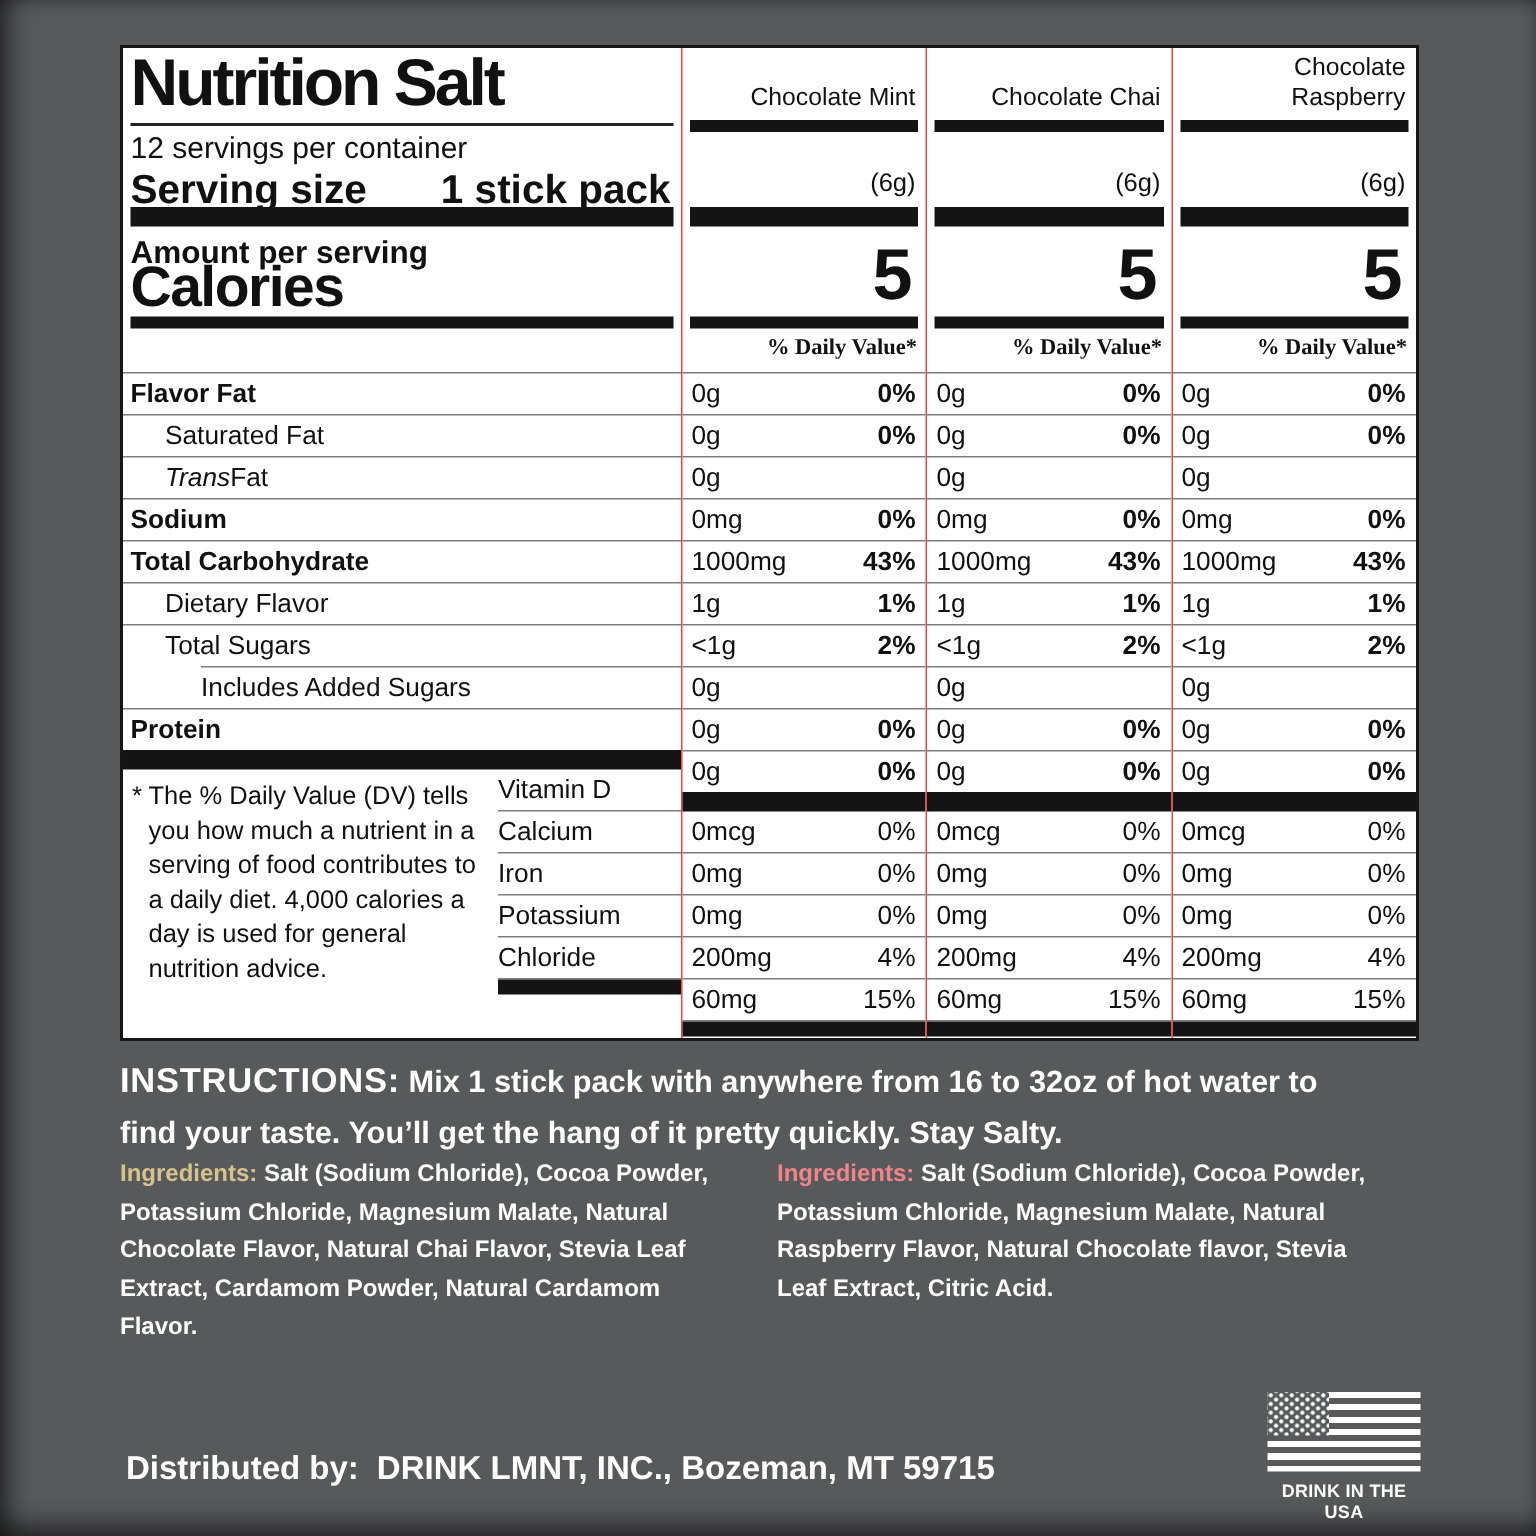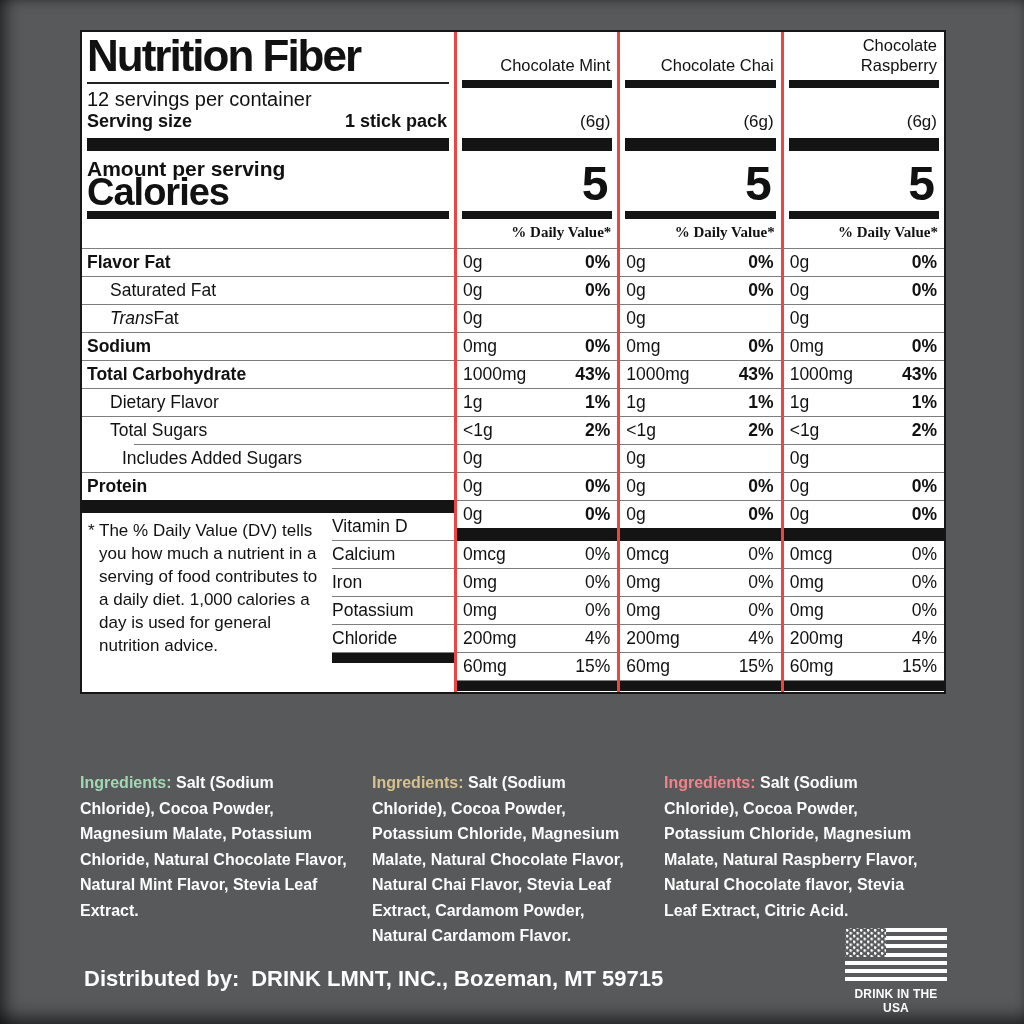--- a/index.html
+++ b/index.html
@@ -15,31 +15,31 @@
     box-shadow: inset 16px 0 16px -10px rgba(0,0,0,.55),
                 inset 0 -18px 16px -10px rgba(0,0,0,.55),
                 inset 0 10px 12px -9px rgba(0,0,0,.35),
                 inset -8px 0 10px -8px rgba(0,0,0,.2);
   }
 
   
   .panel { position:absolute; left:80px; top:30px; width:866px; height:664px;
            background:#fff; border:2px solid #161616; display:flex; }
   .labelcol { width:372px; flex:none; display:flex; flex-direction:column; }
-  .fcol { flex:1 1 0; border-left:3px solid #ef4444; display:flex; flex-direction:column; }
+  .fcol { flex:1 1 0; border-left:1px solid #ef4444; display:flex; flex-direction:column; }
 
   .head { position:relative; height:216px; flex:none; }
 
   
   .nf-title { position:absolute; top:1px; left:5px; font-size:44px; font-weight:900;
               letter-spacing:-2px; line-height:46px; }
   .nf-rule { position:absolute; top:50px; left:5px; right:5px; height:2px; background:#222; }
   .nf-servings { position:absolute; top:56px; left:5px; font-size:20px; }
   .nf-ss { position:absolute; top:79px; left:5px; right:7px; display:flex;
-           justify-content:space-between; font-size:18px; font-weight:bold; }
+           justify-content:space-between; font-size:27px; font-weight:bold; }
   .bar-a { position:absolute; top:106px; left:5px; right:5px; height:13px; background:#141414; }
   .nf-aps { position:absolute; top:125px; left:5px; font-size:21px; font-weight:bold; }
   .nf-cal { position:absolute; top:141px; left:5px; font-size:38px; font-weight:900;
             letter-spacing:-1px; line-height:38px; }
   .bar-b { position:absolute; top:179px; left:5px; right:5px; height:8px; background:#141414; }
 
   
   .f-name { position:absolute; top:0; right:7px; height:46px; max-width:128px;
             display:flex; flex-direction:column; justify-content:flex-end;
             text-align:right; font-size:16.5px; line-height:20px; padding-bottom:3px; }
@@ -49,21 +49,21 @@
   .f-cal  { position:absolute; top:127px; right:9px; font-size:48px; font-weight:900; line-height:50px; }
   .f-bar3 { position:absolute; top:179px; left:5px; right:5px; height:8px; background:#141414; }
   .f-dv   { position:absolute; top:192px; right:6px; font-size:15px; font-weight:bold;font-family:Liberation Serif, serif; }
 
   
   .nrow { height:28px; flex:none; border-top:1px solid #7e7e7e; display:flex;
           align-items:center; font-size:17.5px; }
   .labelcol .nrow { padding-left:5px; }
   .nrow.b { font-weight:bold; }
   .nrow.i1 { padding-left:28px; }
-  .nrow.i2 { padding-left:40px; border-top:none;
+  .nrow.i2 { padding-left:52px; border-top:none;
              background:linear-gradient(#7e7e7e,#7e7e7e) no-repeat 52px 0 / calc(100% - 52px) 1px; }
   .nrow.val { justify-content:space-between; padding:0 7px 0 6px; }
   .nrow.val .dv { font-weight:bold; }
   .ital { font-style:italic; }
 
   .thickbar { height:13px; flex:none; background:#141414; }
   .finalbar { height:10px; flex:none; background:#141414; }
 
   
   .vitsection { display:flex; height:150px; flex:none; }
@@ -101,21 +101,21 @@
 </style>
 </head>
 <body>
 
 <div class="stage">
 
   <div class="panel">
 
     <div class="labelcol">
       <div class="head">
-        <div class="nf-title">Nutrition Fiber</div>
+        <div class="nf-title">Nutrition Salt</div>
         <div class="nf-rule"></div>
         <div class="nf-servings">12 servings per container</div>
         <div class="nf-ss">
           <span>Serving size</span>
           <span>1 stick pack</span>
         </div>
         <div class="bar-a"></div>
         <div class="nf-aps">Amount per serving</div>
         <div class="nf-cal">Calories</div>
         <div class="bar-b"></div>
@@ -143,21 +143,21 @@
           <span>Total Sugars</span>
         </div>
       <div class="nrow i2">
           <span>Includes Added Sugars</span>
         </div>
       <div class="nrow b">
           <span>Protein</span>
         </div>
       <div class="thickbar"></div>
       <div class="vitsection">
-        <div class="footnote">* The % Daily Value (DV) tells you how much a nutrient in a serving of food contributes to a daily diet. 1,000 calories a day is used for general nutrition advice.</div>
+        <div class="footnote">* The % Daily Value (DV) tells you how much a nutrient in a serving of food contributes to a daily diet. 4,000 calories a day is used for general nutrition advice.</div>
         <div class="vitnames">
           <div class="vname">Vitamin D</div>
           <div class="vname">Calcium</div>
           <div class="vname">Iron</div>
           <div class="vname">Potassium</div>
           <div class="vname">Chloride</div>
           <div class="finalbar"></div>
         </div>
       </div>
     </div>
@@ -378,26 +378,27 @@
           <span>4%</span>
         </div>
       <div class="vrow">
           <span>60mg</span>
           <span>15%</span>
         </div>
       <div class="finalbar"></div>
     </div>
   </div>
 
+  <div class="instructions">
+    <span class="ilabel">INSTRUCTIONS:</span>
+    <span>Mix 1 stick pack with anywhere from 16 to 32oz of hot water to</span><br>
+    <span>find your taste. You’ll get the hang of it pretty quickly. Stay Salty.</span>
+  </div>
 
   <div class="ingredients">
-    <div class="ing">
-      <span class="ilab" style="color: rgb(163, 216, 180);">Ingredients:</span>
-      <span>Salt (Sodium Chloride), Cocoa Powder, Magnesium Malate, Potassium Chloride, Natural Chocolate Flavor, Natural Mint Flavor, Stevia Leaf Extract.</span>
-    </div>
     <div class="ing">
       <span class="ilab" style="color: rgb(213, 194, 142);">Ingredients:</span>
       <span>Salt (Sodium Chloride), Cocoa Powder, Potassium Chloride, Magnesium Malate, Natural Chocolate Flavor, Natural Chai Flavor, Stevia Leaf Extract, Cardamom Powder, Natural Cardamom Flavor.</span>
     </div>
     <div class="ing">
       <span class="ilab" style="color: rgb(240, 132, 139);">Ingredients:</span>
       <span>Salt (Sodium Chloride), Cocoa Powder, Potassium Chloride, Magnesium Malate, Natural Raspberry Flavor, Natural Chocolate flavor, Stevia Leaf Extract, Citric Acid.</span>
     </div>
   </div>
 

